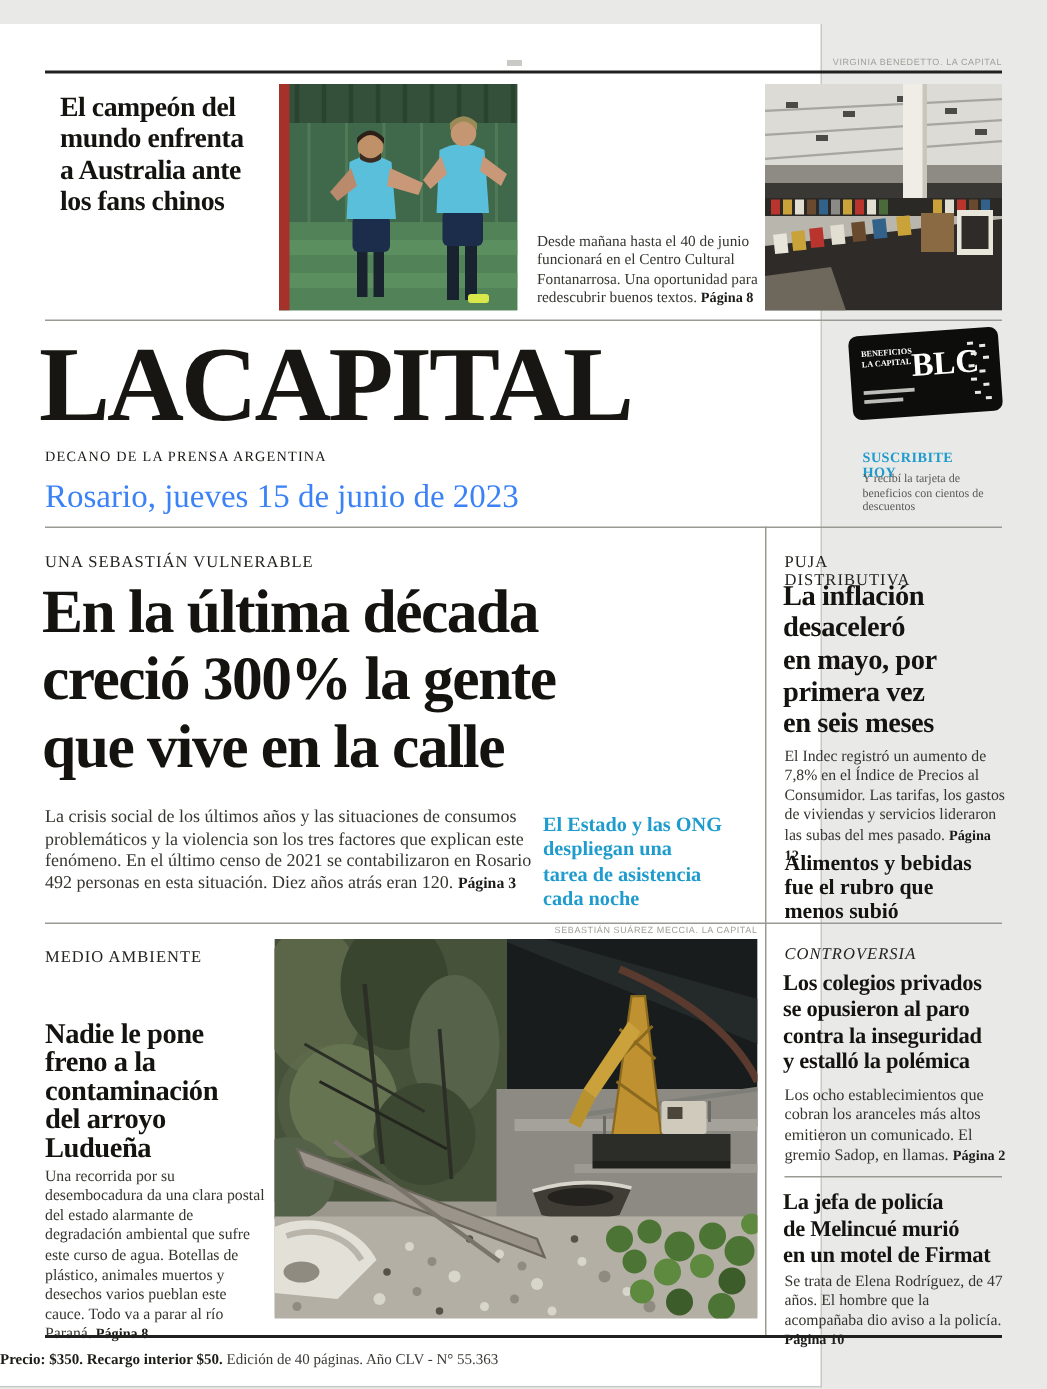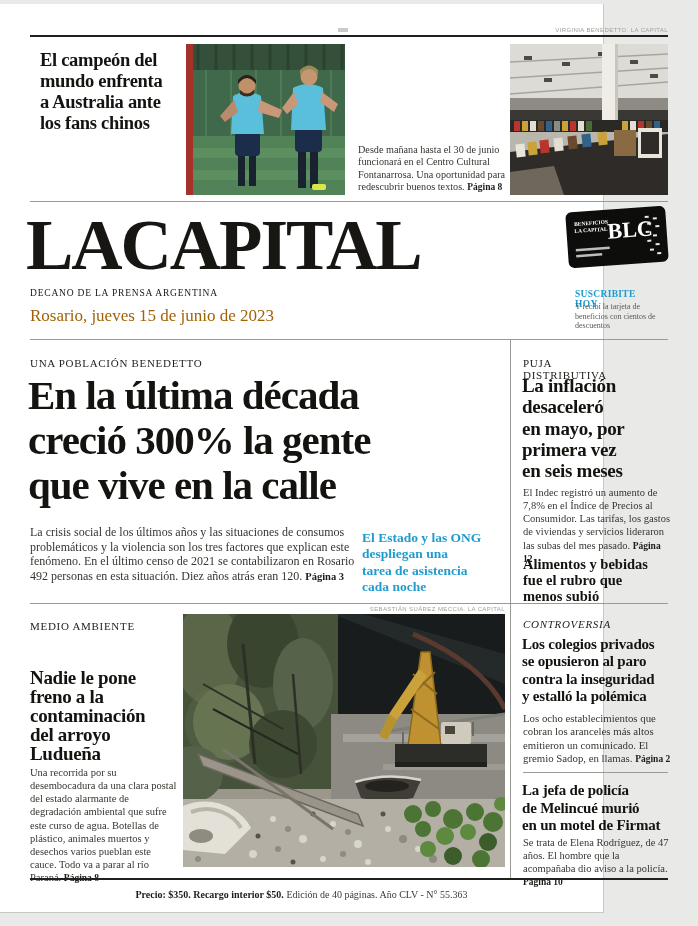--- a/index.html
+++ b/index.html
@@ -1,36 +1,36 @@
 <!DOCTYPE html>
 <html><head>
 <meta charset="utf-8">
 <style>
   * { margin:0; padding:0; box-sizing:border-box; }
   html,body { background:#e9e9e7; }
   body { font-family:"Liberation Serif", serif; }
   .canvas { position:relative; width:698px; height:926px; background:#e9e9e7; overflow:hidden; }
-  .page { position:absolute; left:0; top:4px; width:604px; height:909px; background:#ffffff;
+  .page { position:absolute; left:0; top:16px; width:548px; height:909px; background:#ffffff;
           border-right:1px solid #c8c8c4; border-bottom:1px solid #c8c8c4; }
   .abs { position:absolute; }
   .rule { background:#9a9a94; }
   .rule-dark { background:#20201e; }
   .kicker { font-size:11px; letter-spacing:.7px; color:#23231f; }
   .hl { font-weight:bold; color:#14130f; white-space:pre-line; letter-spacing:-.3px; }
   .bodytxt { color:#363530; }
   .pgref { font-weight:bold; color:#1b1b17; }
   .credit { font-size:6px; color:#a0a09a; letter-spacing:.4px; text-align:right; font-family:"Liberation Sans", sans-serif; }
   .blue { color:#1f9ccd; }
   .aside-blue { font-weight:bold; white-space:pre-line; line-height:1.22; }
   .subhead { font-weight:bold; color:#14130f; white-space:pre-line; }
   .masthead-title { font-weight:bold; color:#171612; font-size:71px; line-height:1;
                     letter-spacing:-2px; word-spacing:-12px; }
   .masthead-tagline { font-weight:normal; font-size:9.5px; letter-spacing:.8px; color:#171612; }
-  .dateline { font-size:17px; color:#a16207; }
-  .footer-line { width:100%; text-align:center; font-size:10px; color:#3a3935; }
+  .dateline { font-size:22px; color:#3b82f6; }
+  .footer-line { width:100%; text-align:left; font-size:10px; color:#3a3935; }
   .print-mark { width:10px; height:4px; background:#c9c9c5; }
 </style>
 </head>
 <body>
 
 <div class="canvas">
   <div class="page">
 
     <div class="abs print-mark" style="left:338px; top:24px;"></div>
     <div class="abs credit" style="left:510px; top:23px; width:158px;">VIRGINIA BENEDETTO. LA CAPITAL</div>
@@ -88,21 +88,21 @@
         <rect x="109" y="84" width="27" height="24" rx="4" fill="#1b2d4a"></rect>
         <path d="M107,44 Q122,36 137,44 L140,86 L105,86 Z" fill="#5abfdb"></path>
         <path d="M136,48 L152,60 L148,68 L134,58 Z" fill="#c89878"></path>
         <path d="M108,48 L96,64 L101,70 L112,60 Z" fill="#c89878"></path>
         <circle cx="123" cy="33" r="8.5" fill="#c49672"></circle>
         <path d="M114,31 Q123,19 132,31 L132,26 Q123,17 114,26 Z" fill="#9a8a55"></path>
         <rect x="126" y="140" width="14" height="6" rx="2" fill="#d8e84a"></rect>
       </g>
     </svg>
 
-    <div class="abs bodytxt" style="left:358px; top:140px; width:150px; font-size:10.2px; line-height:1.22;"><span>Desde mañana hasta el 30 de junio funcionará en el Centro Cultural Fontanarrosa. Una oportunidad para redescubrir buenos textos.</span> <span class="pgref" style="font-size:9.5px;">Página 8</span></div>
+    <div class="abs bodytxt" style="left:358px; top:140px; width:150px; font-size:10.2px; line-height:1.22;"><span>Desde mañana hasta el 40 de junio funcionará en el Centro Cultural Fontanarrosa. Una oportunidad para redescubrir buenos textos.</span> <span class="pgref" style="font-size:9.5px;">Página 8</span></div>
 
     <svg class="abs" style="left:510px; top:40px;" width="158" height="151" viewBox="0 0 158 151">
       <rect width="158" height="151" fill="#b9b6ae"></rect>
       <rect width="158" height="54" fill="#dcdbd6"></rect>
       <g stroke="#a7a59f" stroke-width="1.5">
         <line x1="0" y1="50" x2="158" y2="38"></line>
           <line x1="0" y1="34" x2="158" y2="24"></line>
           <line x1="0" y1="18" x2="158" y2="10"></line>
       </g>
       <g fill="#4a4a46">
@@ -178,21 +178,21 @@
           <rect x="83" y="43" width="4" height="2"></rect>
         <rect x="90" y="47" width="4" height="2"></rect>
       </g>
     </svg>
     <div class="abs blue" style="left:575px; top:285px; font-size:9.5px; font-weight:bold; letter-spacing:.3px;">SUSCRIBITE HOY</div>
     <div class="abs" style="left:575px; top:298px; width:98px; font-size:8px; line-height:1.2; color:#5a5955;">Y recibí la tarjeta de beneficios con cientos de descuentos</div>
 
     <div class="abs rule" style="left:30px; top:335px; width:638px; height:1px;"></div>
     <div class="abs rule" style="left:510px; top:335px; width:1px; height:540px;"></div>
 
-    <div class="abs kicker" style="left:30px; top:353px;">UNA POBLACIÓN BENEDETTO</div>
+    <div class="abs kicker" style="left:30px; top:353px;">UNA SEBASTIÁN VULNERABLE</div>
     <div class="abs hl" style="left:28px; top:369px; width:480px; font-size:41px; line-height:1.1; letter-spacing:-1px;">En la última década
 creció 300% la gente
 que vive en la calle</div>
     <div class="abs bodytxt" style="left:30px; top:521px; width:326px; font-size:12px; line-height:1.22;"><span>La crisis social de los últimos años y las situaciones de consumos problemáticos y la violencia son los tres factores que explican este fenómeno. En el último censo de 2021 se contabilizaron en Rosario 492 personas en esta situación. Diez años atrás eran 120.</span> <span class="pgref" style="font-size:10.5px;">Página 3</span></div>
     <div class="abs blue aside-blue" style="left:362px; top:526px; width:142px; font-size:13.5px;">El Estado y las ONG
 despliegan una
 tarea de asistencia
 cada noche</div>
 
     <div class="abs kicker" style="left:523px; top:353px;">PUJA DISTRIBUTIVA</div>

